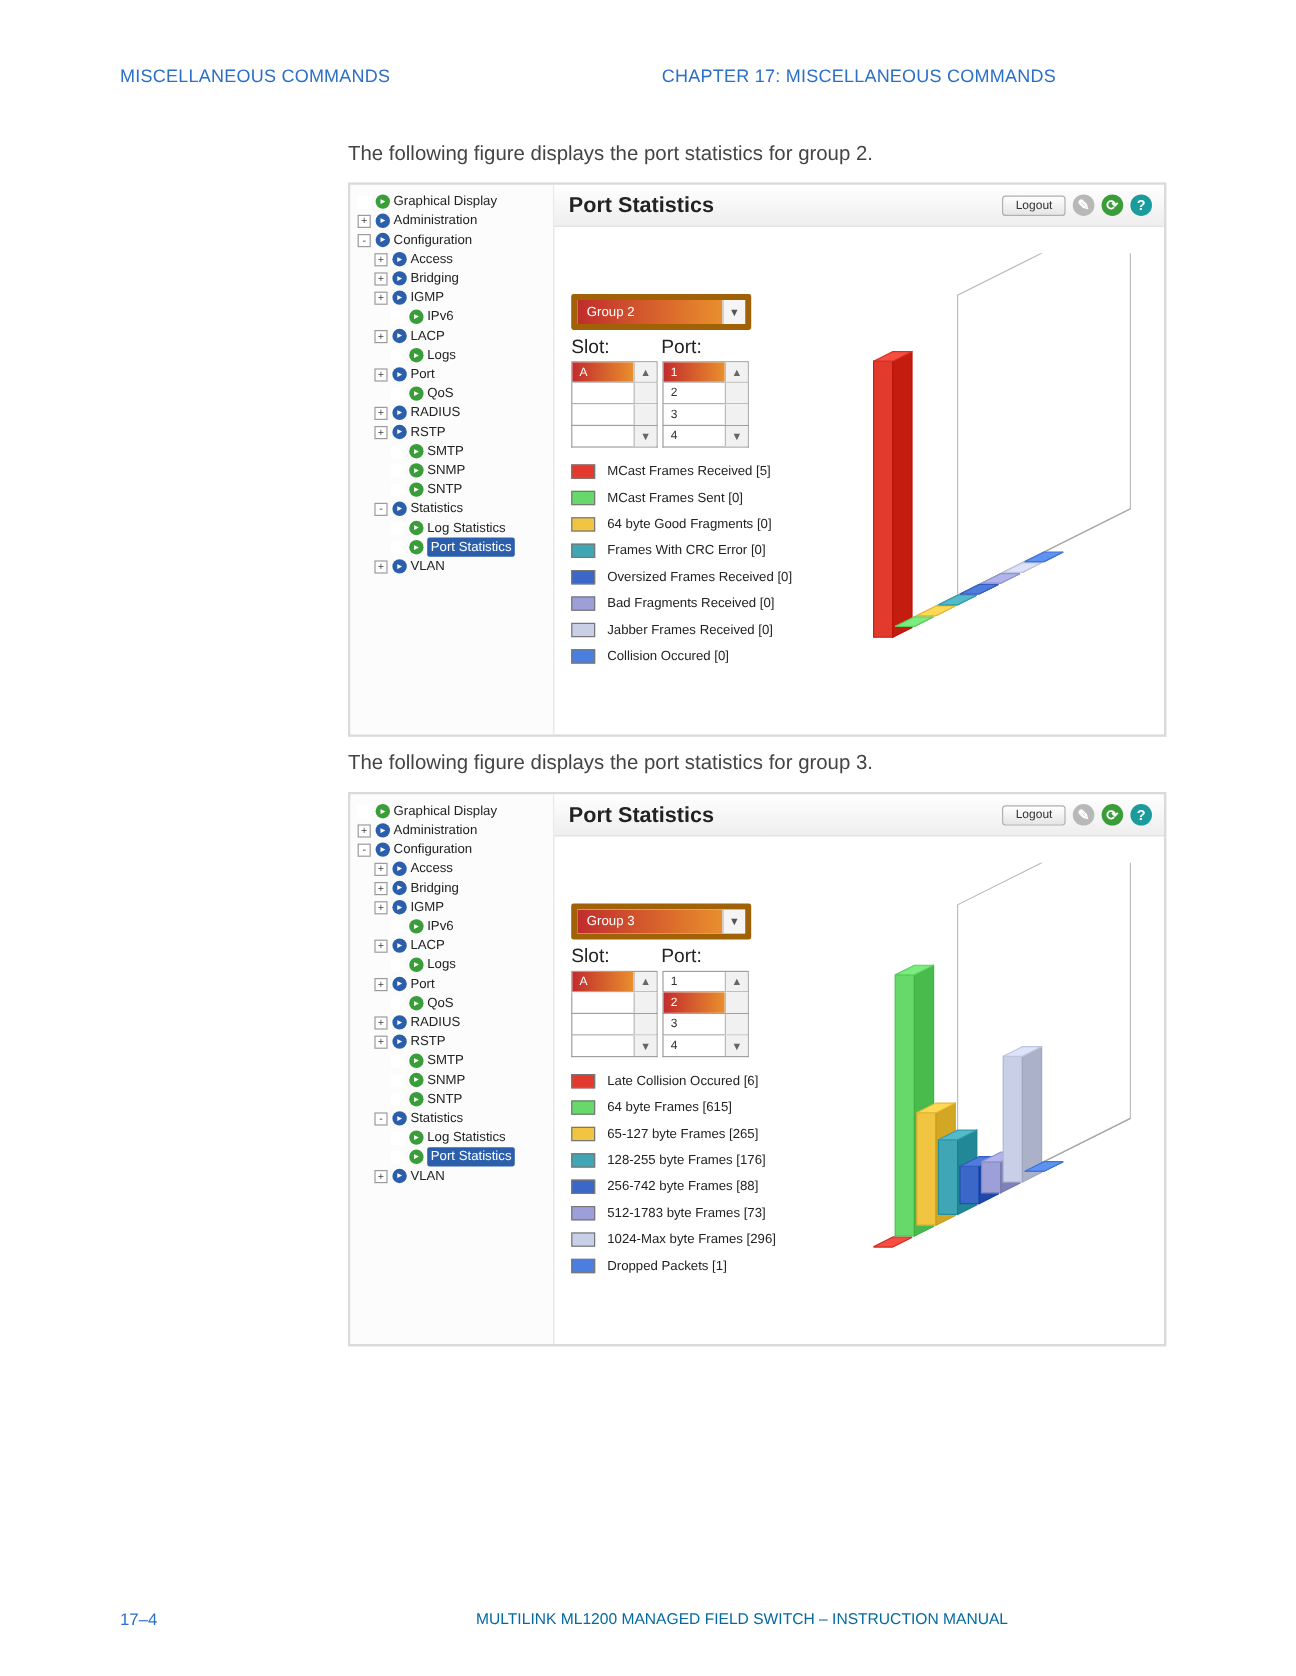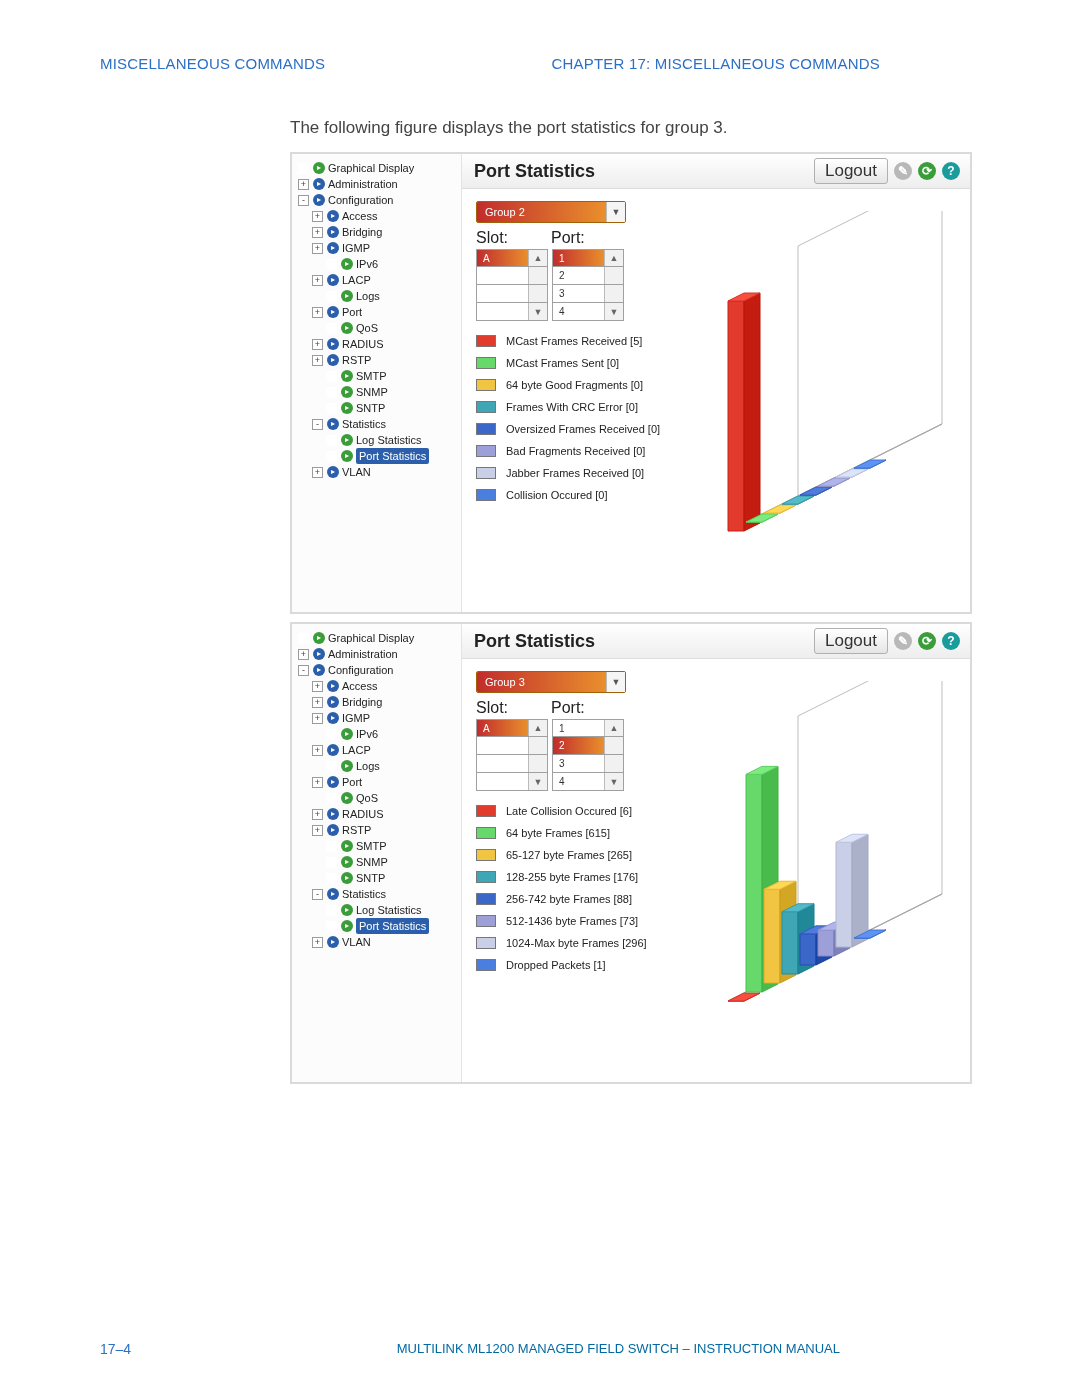--- a/index.html
+++ b/index.html
@@ -85,21 +85,21 @@
     display:flex; justify-content:space-between; align-items:center;
     height:34px; padding:0 10px 0 12px;
     background: linear-gradient(#ffffff,#eeeeee);
     border-bottom:1px solid #ddd;
   }
   .titlebar .title {
     font-weight:bold; font-size:18px; color:#222;
   }
   .titlebar .right { display:flex; gap:6px; align-items:center; }
   .logout-btn {
-    font-size:17px; padding:2px 10px;
+    font-size:10px; padding:2px 10px;
     background:linear-gradient(#ffffff,#e5e5e5);
     border:1px solid #b0b0b0; border-radius:3px; color:#333;
   }
   .circ {
     width:18px; height:18px; border-radius:50%;
     display:inline-flex; align-items:center; justify-content:center;
     color:#fff; font-size:12px; font-weight:bold;
     box-sizing:border-box;
   }
   .circ.gray  { background:#b8b8b8; }
@@ -109,22 +109,23 @@
     padding: 12px 14px;
     position: relative;
     height: calc(100% - 34px);
     box-sizing: border-box;
   }
   .group-box {
     width:150px;
   }
   .group-select {
     display:flex; height:20px;
-    border:1px solid #a16207; border-radius:2px; overflow:hidden;
+    border:5px solid #a16207; border-radius:2px; overflow:hidden;
     font-size:11px;
+    margin-top:44px;
   }
   .group-select .gval {
     flex:1; background:linear-gradient(90deg,#c12c2c 0%,#e98f2d 100%);
     color:#fff; display:flex; align-items:center; padding:0 8px;
   }
   .group-select .gcaret {
     width:18px; background:#f5f5f5; border-left:1px solid #bbb;
     display:flex; align-items:center; justify-content:center; color:#555;
     font-size:9px;
   }
@@ -165,21 +166,21 @@
 </style>
 </head>
 <body>
 
 <div class="page">
   <div class="top-row">
     <span>MISCELLANEOUS COMMANDS</span>
     <span>CHAPTER 17: MISCELLANEOUS COMMANDS</span>
   </div>
 
-  <div class="caption">The following figure displays the port statistics for group 3.</div>
+  <div class="caption">The following figure displays the port statistics for group 2.</div>
   <div class="figure" id="fig2">
       <div class="sidebar">
         <div class="tree-row">
           <span class="sp1"></span>
           <span class="pm blank"></span>
           <span class="arrow green">▸</span>
           <span class="node-label">Graphical Display</span>
         </div>
         <div class="tree-row">
           <span class="sp1"></span>
@@ -414,20 +415,21 @@
               <polygon points="154,266 170,258 170,258 154,266" fill="#aab1c9" stroke="#a0a7bf" stroke-width="1"></polygon>
               <polygon points="138,266 154,266 170,258 154,258" fill="#dce3fb" stroke="#bec5dd" stroke-width="1"></polygon>
               <polygon points="156,257 172,257 172,257 156,257" fill="#4a7fe0" stroke="#3166c7" stroke-width="1"></polygon>
               <polygon points="172,257 188,249 188,249 172,257" fill="#2c61c2" stroke="#2257b8" stroke-width="1"></polygon>
               <polygon points="156,257 172,257 188,249 172,249" fill="#5e93f4" stroke="#4075d6" stroke-width="1"></polygon>
             </svg></div>
         </div>
       </div>
     </div>
 
+  <div class="caption">The following figure displays the port statistics for group 3.</div>
   <div class="figure" id="fig3">
       <div class="sidebar">
         <div class="tree-row">
           <span class="sp1"></span>
           <span class="pm blank"></span>
           <span class="arrow green">▸</span>
           <span class="node-label">Graphical Display</span>
         </div>
         <div class="tree-row">
           <span class="sp1"></span>
@@ -619,21 +621,21 @@
             <div class="lrow">
               <div class="swatch" style="background: rgb(63, 166, 181);"></div>
               <div>128-255 byte Frames [176]</div>
             </div>
             <div class="lrow">
               <div class="swatch" style="background: rgb(59, 103, 200);"></div>
               <div>256-742 byte Frames [88]</div>
             </div>
             <div class="lrow">
               <div class="swatch" style="background: rgb(157, 160, 216);"></div>
-              <div>512-1436 byte Frames [73]</div>
+              <div>512-1783 byte Frames [73]</div>
             </div>
             <div class="lrow">
               <div class="swatch" style="background: rgb(200, 207, 231);"></div>
               <div>1024-Max byte Frames [296]</div>
             </div>
             <div class="lrow">
               <div class="swatch" style="background: rgb(74, 127, 224);"></div>
               <div>Dropped Packets [1]</div>
             </div>
           </div>

